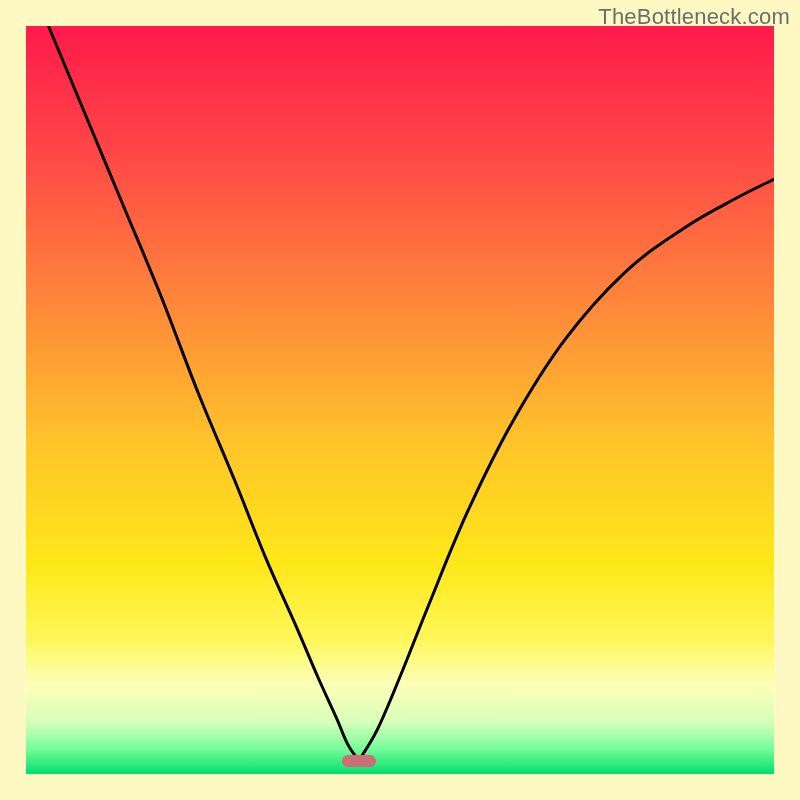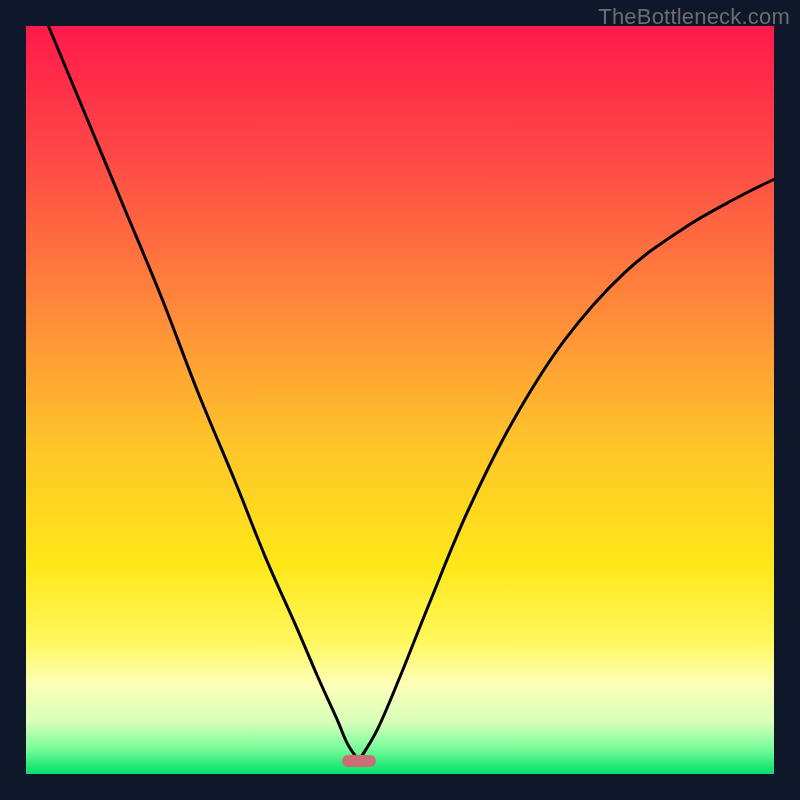--- a/index.html
+++ b/index.html
@@ -10,21 +10,21 @@
     overflow: hidden;
     background: #000;
     font-family: Arial, Helvetica, sans-serif;
   }
   .frame {
     position: absolute;
     left: 0;
     top: 0;
     width: 800px;
     height: 800px;
-    background: #0f172a;
+    background: #fef9c3;
   }
   .plot {
     position: absolute;
     left: 26px;
     top: 26px;
     width: 748px;
     height: 748px;
     overflow: hidden;
   }
   .watermark {

